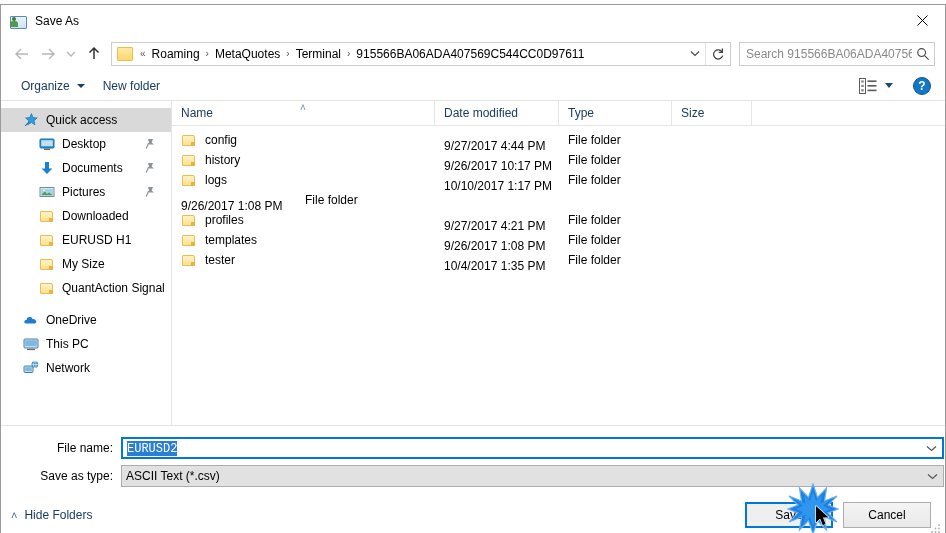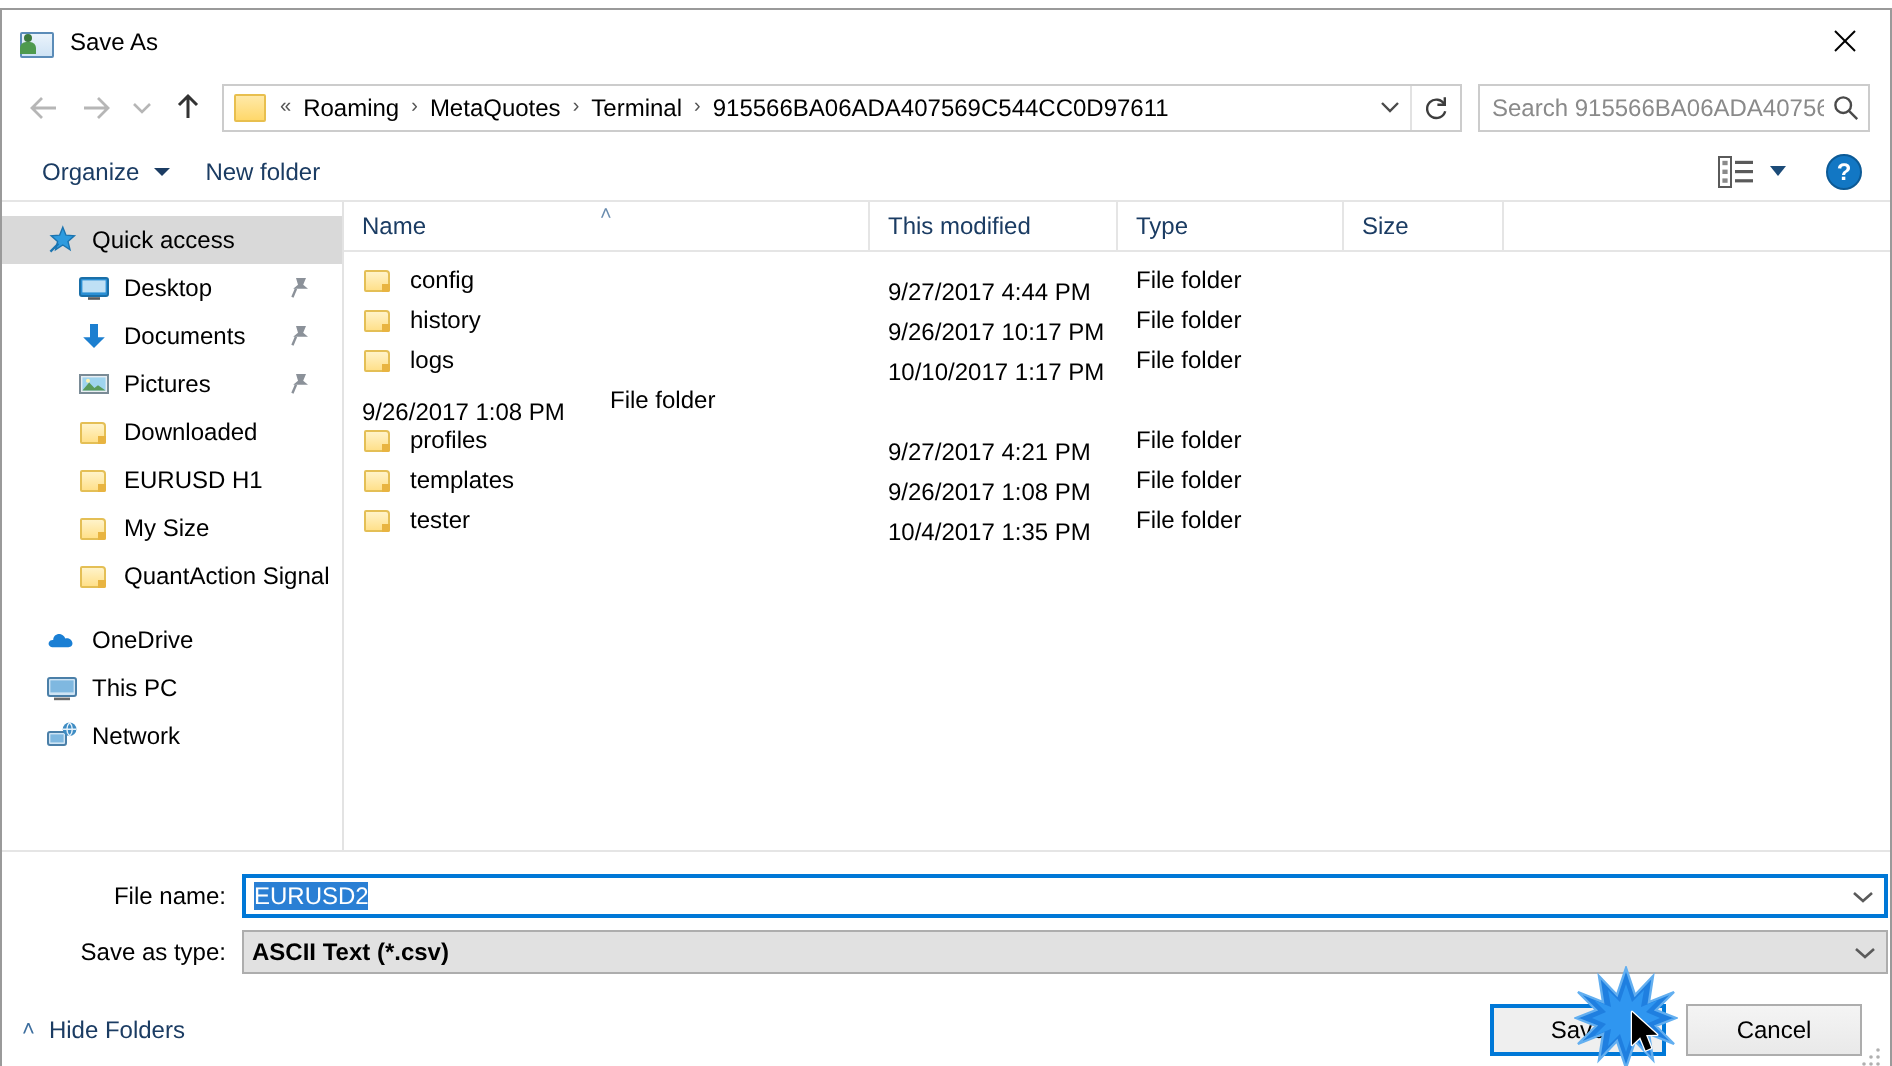--- a/index.html
+++ b/index.html
@@ -357,32 +357,33 @@
     flex: 1 1 auto;
     height: 22px;
     border: 1px solid #7a7a7a;
     background: #ffffff;
     display: flex;
     align-items: center;
     box-sizing: border-box;
     min-width: 0;
   }
   .combo.focused { border: 2px solid #0078d7; }
-  .combo.disabledlook { background: #e1e1e1; border: 1px solid #adadad; font-weight: bold; }
+  .combo.disabledlook { background: #e1e1e1; border: 1px solid #adadad; }
   .combo-text {
     flex: 1 1 auto;
     font-size: 12px;
     padding-left: 4px;
     white-space: nowrap;
     overflow: hidden;
   }
   .combo-text .sel {
     background: #2a7fd4;
     color: #ffffff;
     padding: 1px 0;
+    font-family: Liberation Mono, monospace;
   }
   .combo-arrow {
     width: 22px; height: 20px;
     display: flex; align-items: center; justify-content: center;
     flex: 0 0 auto;
   }
 
   
   .footer {
     height: 42px; min-height: 42px;
@@ -675,21 +676,21 @@
       </div>
     </div>
 
     <div class="listpane">
       <div class="colheads">
         <div class="colhead ch-name">
           <span>Name</span>
           <span class="sortcaret">˄</span>
         </div>
         <div class="colhead ch-date">
-          <span>This modified</span>
+          <span>Date modified</span>
         </div>
         <div class="colhead ch-type">
           <span>Type</span>
         </div>
         <div class="colhead ch-size">
           <span>Size</span>
         </div>
         <div class="colhead ch-rest"></div>
       </div>
 

